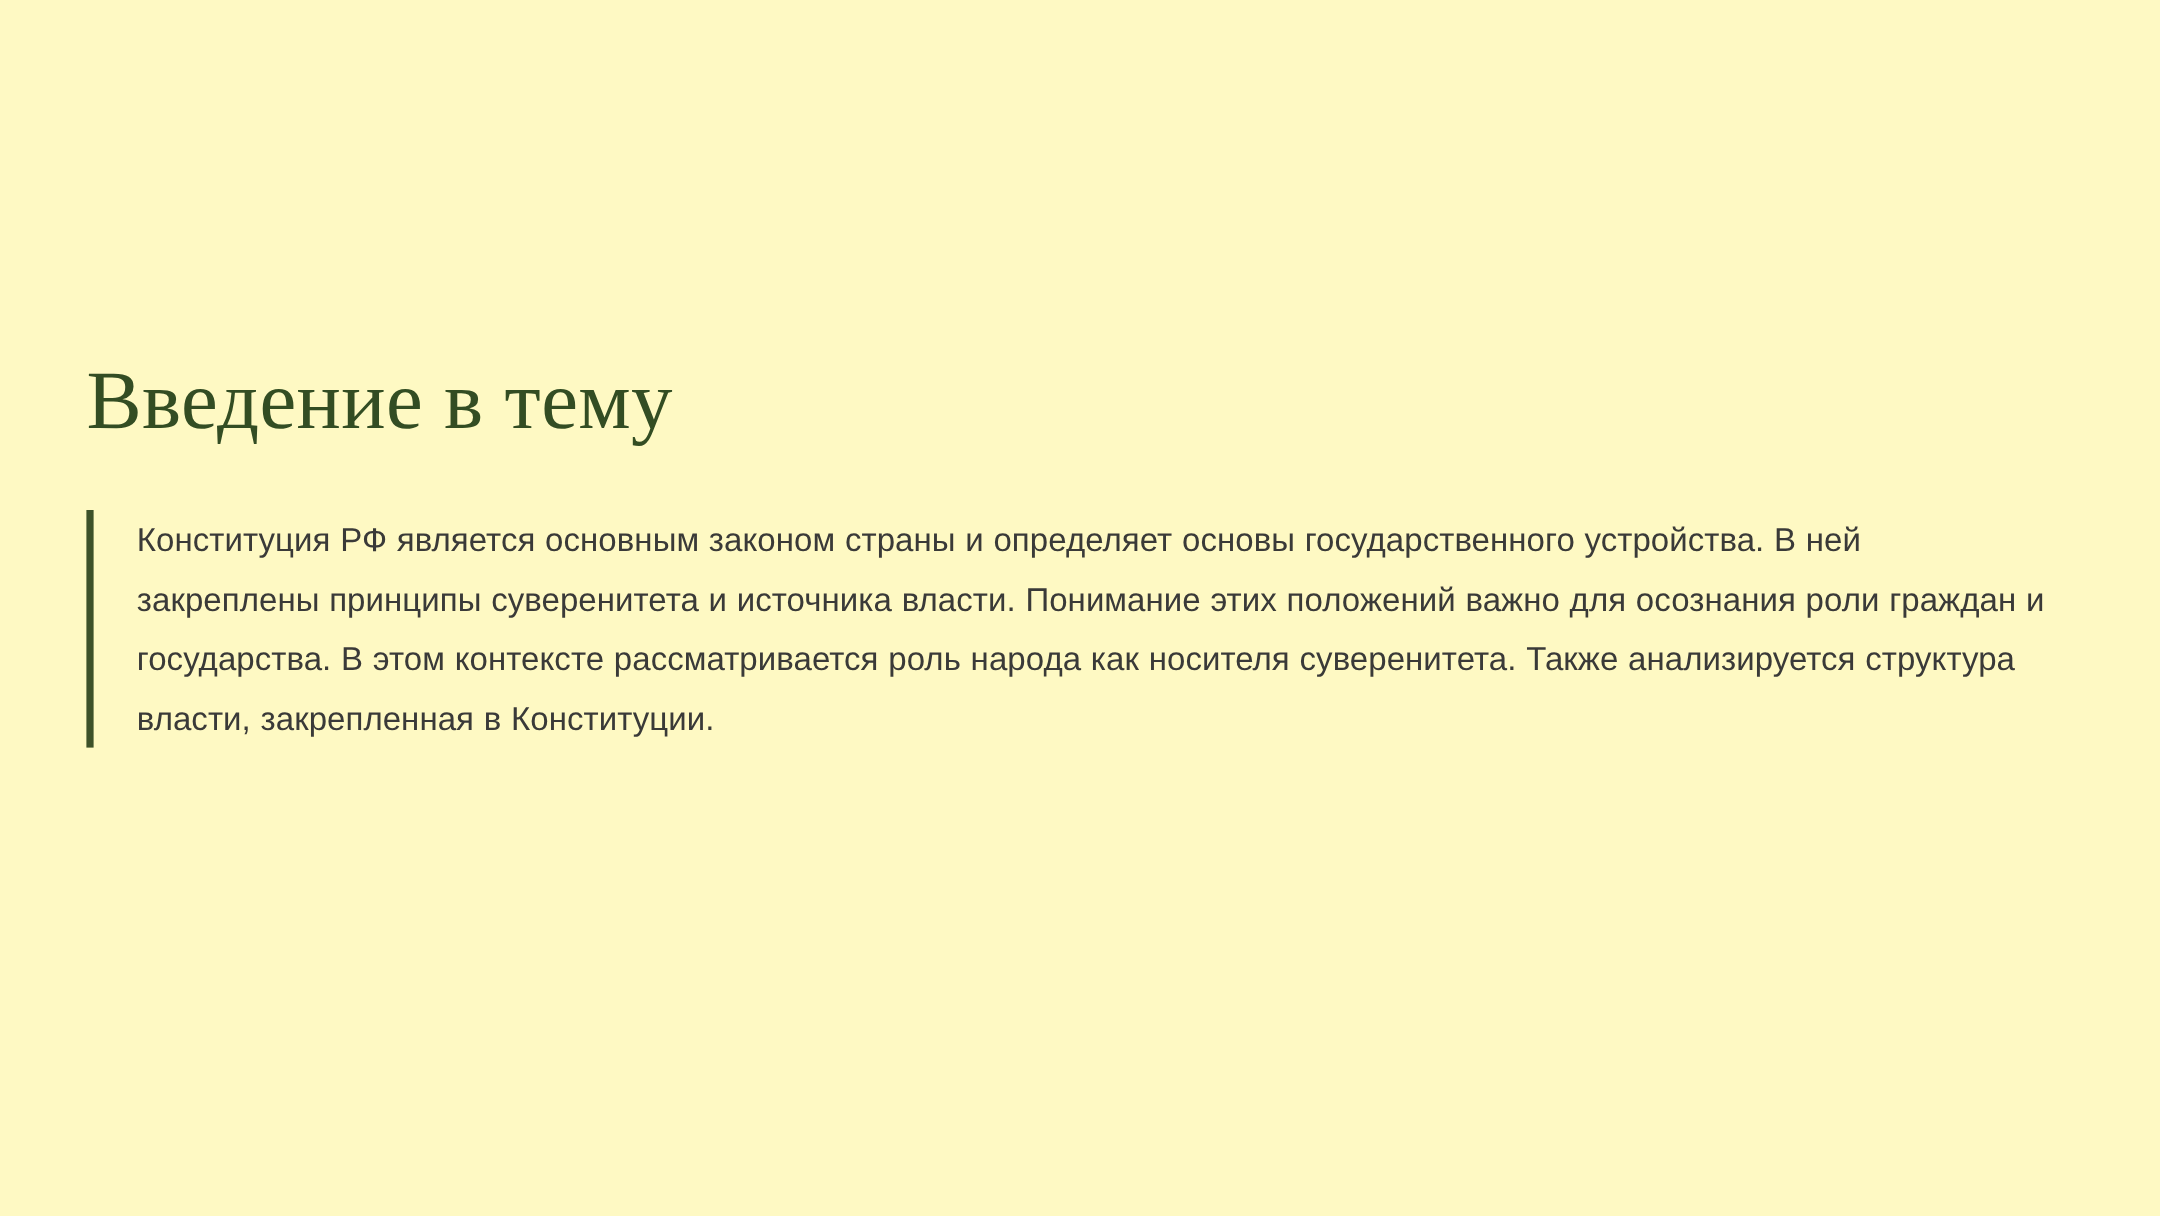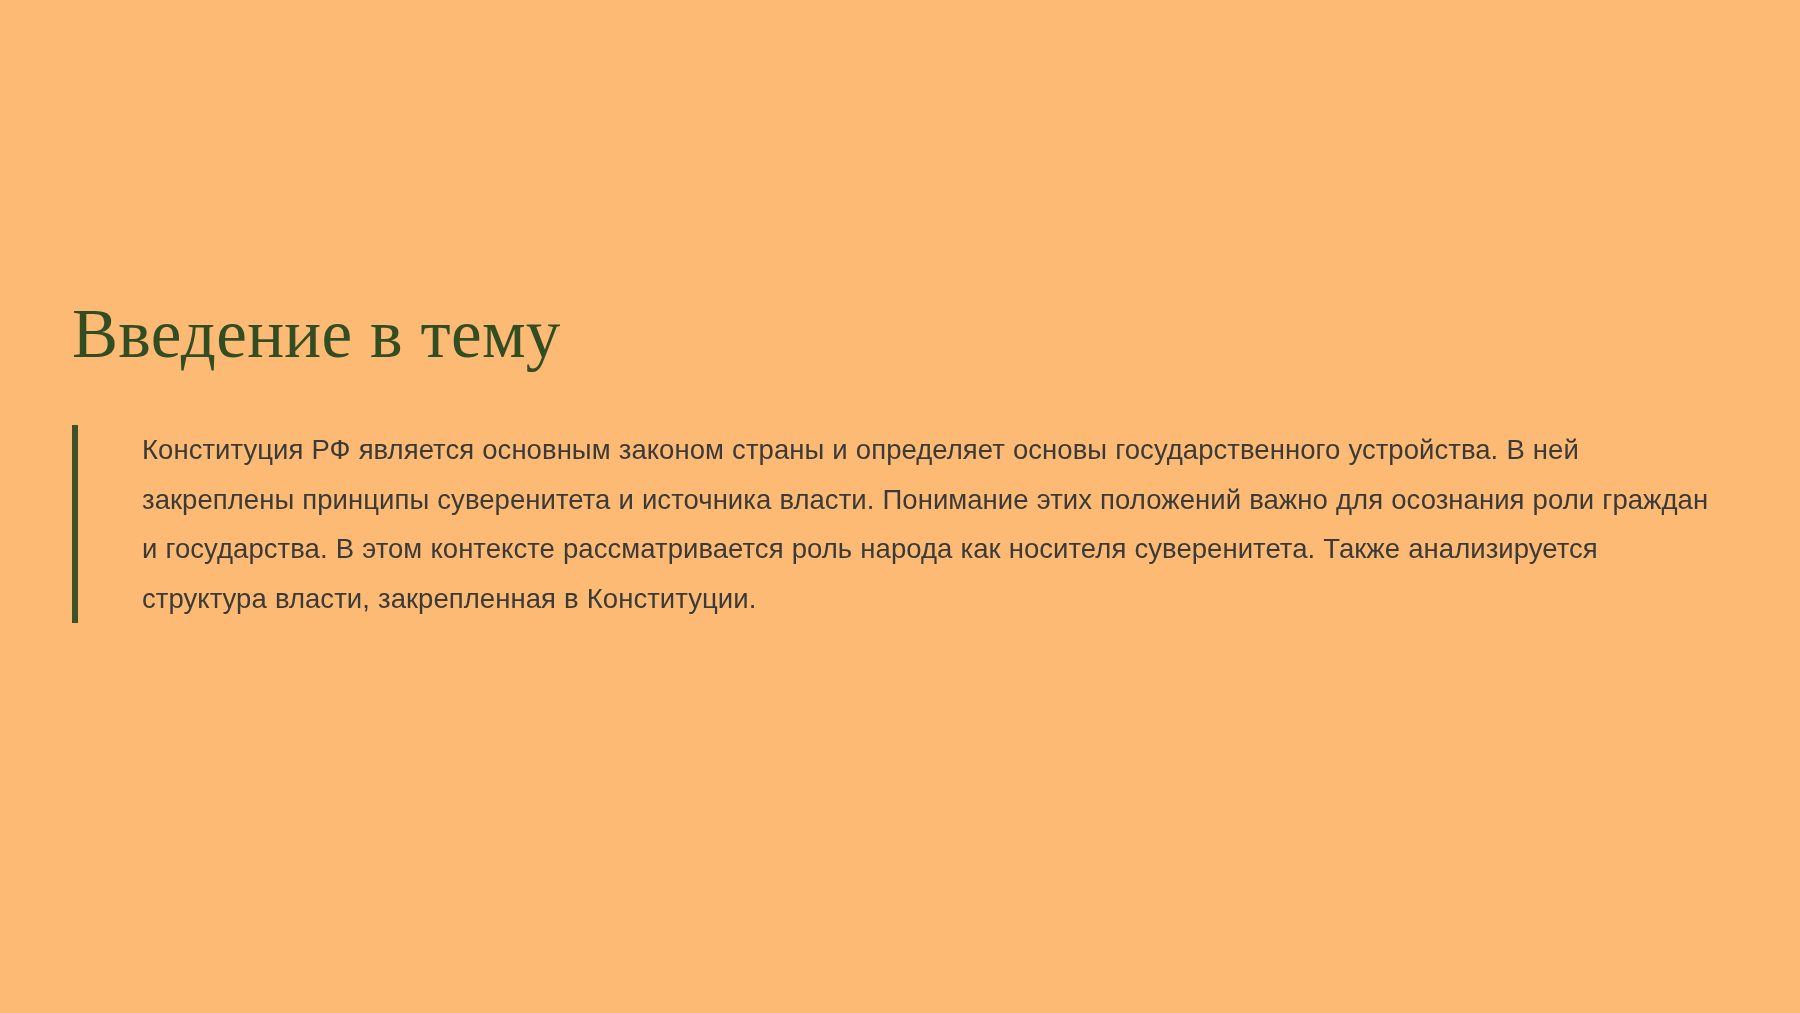--- a/index.html
+++ b/index.html
@@ -14,21 +14,21 @@
     overflow: hidden;
     font-family: "Liberation Sans", sans-serif;
     background: #fdf4e5;
   }
 
   .slide {
     position: relative;
     box-sizing: border-box;
     width: 1800px;
     height: 1013px;
-    background: #fdba74;
+    background: #fef9c3;
   }
 
   .slide-content {
     position: absolute;
     left: 72px;
     top: 296px;
     width: 1656px;
   }
 
   .slide-title {
@@ -51,21 +51,21 @@
 
   .accent-bar {
     flex: 0 0 auto;
     width: 6px;
     background: #3d5229;
     border-radius: 0;
   }
 
   .body-text-wrap {
     flex: 1 1 auto;
-    padding-left: 64px;
+    padding-left: 36px;
   }
 
   .body-paragraph {
     margin: 0;
     padding: 0;
     max-width: 1592px;
     font-family: "Liberation Sans", "DejaVu Sans", sans-serif;
     font-weight: 400;
     font-size: 27.5px;
     line-height: 49.5px;

